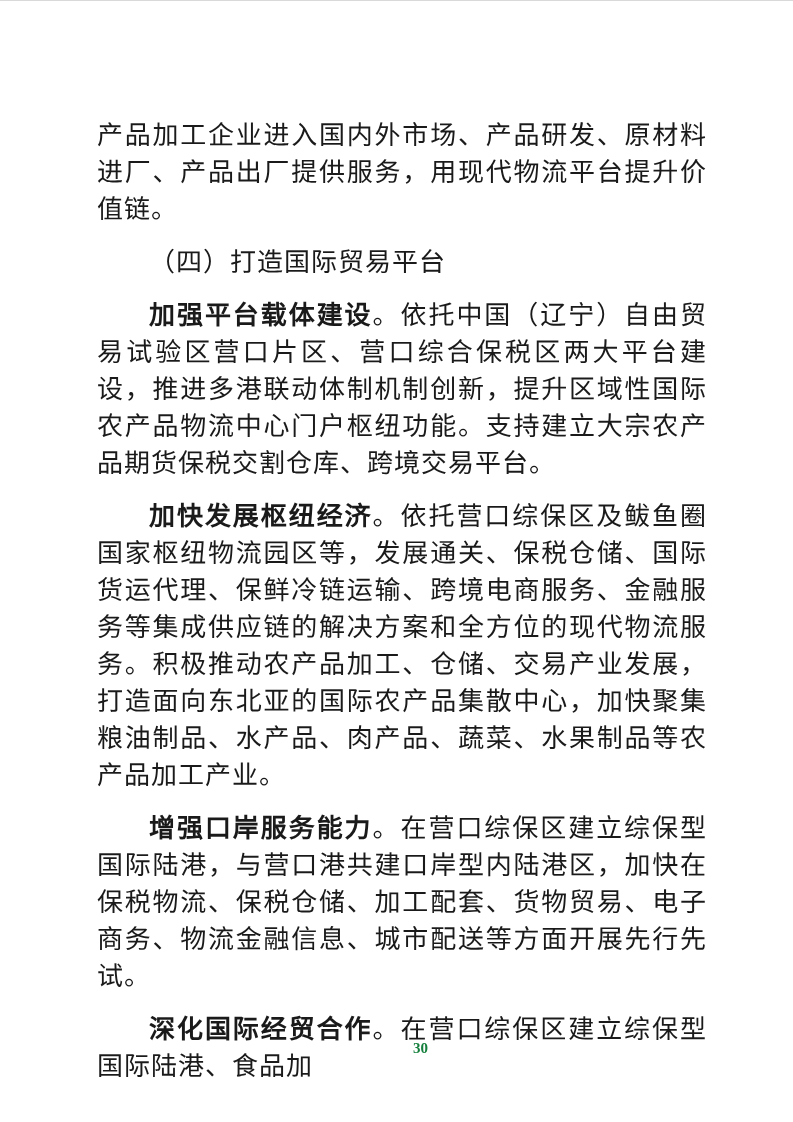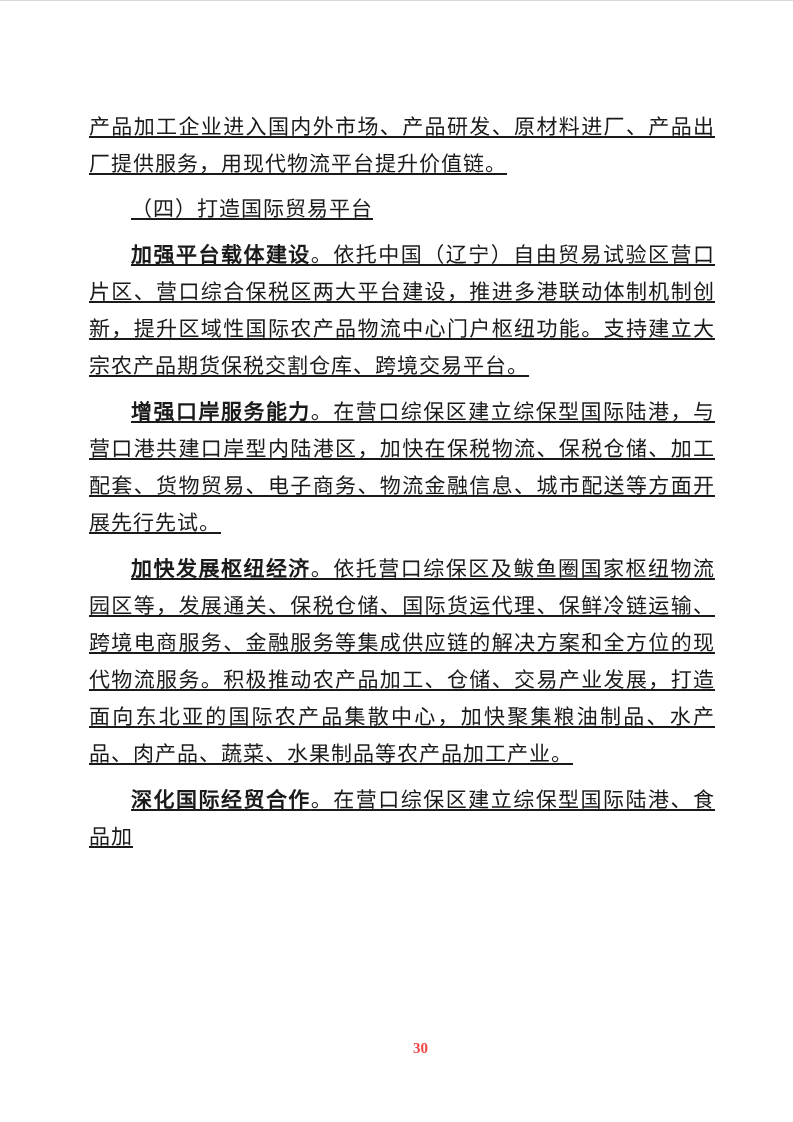--- a/index.html
+++ b/index.html
@@ -18,29 +18,28 @@
     font-family: "Liberation Serif", serif;
     color: #1a1a1a;
   }
   .content {
     position: absolute;
     left: 81px;
     top: 100px;
     width: 642px;
   }
   .content p {
-    margin: 8px;
-    font-size: 21px;
+    margin: 16px;
+    font-size: 26px;
     line-height: 37px;
     letter-spacing: 1px;
     text-align: justify;
     text-justify: inter-ideograph;
     text-indent: 2em;
     word-break: break-all;
-    text-decoration: underline;
   }
   .content p.no-indent {
     text-indent: 0;
   }
   .section-heading {
     font-family: "Liberation Serif", serif;
   }
   .para-lead {
     font-family: "Liberation Sans", sans-serif;
     font-weight: 700;
@@ -50,38 +49,38 @@
     position: absolute;
     top: 1038px;
     left: 48px;          
     width: 745px;
     text-align: center;
   }
   .page-number {
     font-family: "Liberation Serif", serif;
     font-weight: 700;
     font-size: 15px;
-    color: #ef4444;
+    color: #15803d;
   }
 </style>
 </head>
 <body>
 
 <div class="page">
   <div class="content">
 
     <p class="no-indent"><span>产品加工企业进入国内外市场、产品研发、原材料进厂、产品出厂提供服务，用现代物流平台提升价值链。</span></p>
 
     <p class="section-heading">（四）打造国际贸易平台</p>
 
     <p><span class="para-lead">加强平台载体建设</span><span>。依托中国（辽宁）自由贸易试验区营口片区、营口综合保税区两大平台建设，推进多港联动体制机制创新，提升区域性国际农产品物流中心门户枢纽功能。支持建立大宗农产品期货保税交割仓库、跨境交易平台。</span></p>
 
+    <p><span class="para-lead">加快发展枢纽经济</span><span>。依托营口综保区及鲅鱼圈国家枢纽物流园区等，发展通关、保税仓储、国际货运代理、保鲜冷链运输、跨境电商服务、金融服务等集成供应链的解决方案和全方位的现代物流服务。积极推动农产品加工、仓储、交易产业发展，打造面向东北亚的国际农产品集散中心，加快聚集粮油制品、水产品、肉产品、蔬菜、水果制品等农产品加工产业。</span></p>
+
     <p><span class="para-lead">增强口岸服务能力</span><span>。在营口综保区建立综保型国际陆港，与营口港共建口岸型内陆港区，加快在保税物流、保税仓储、加工配套、货物贸易、电子商务、物流金融信息、城市配送等方面开展先行先试。</span></p>
-
-    <p><span class="para-lead">加快发展枢纽经济</span><span>。依托营口综保区及鲅鱼圈国家枢纽物流园区等，发展通关、保税仓储、国际货运代理、保鲜冷链运输、跨境电商服务、金融服务等集成供应链的解决方案和全方位的现代物流服务。积极推动农产品加工、仓储、交易产业发展，打造面向东北亚的国际农产品集散中心，加快聚集粮油制品、水产品、肉产品、蔬菜、水果制品等农产品加工产业。</span></p>
 
 
     <p><span class="para-lead">深化国际经贸合作</span><span>。在营口综保区建立综保型国际陆港、食品加</span></p>
 
   </div>
 
   <div class="page-number-wrap">
     <span class="page-number">30</span>
   </div>
 </div>

